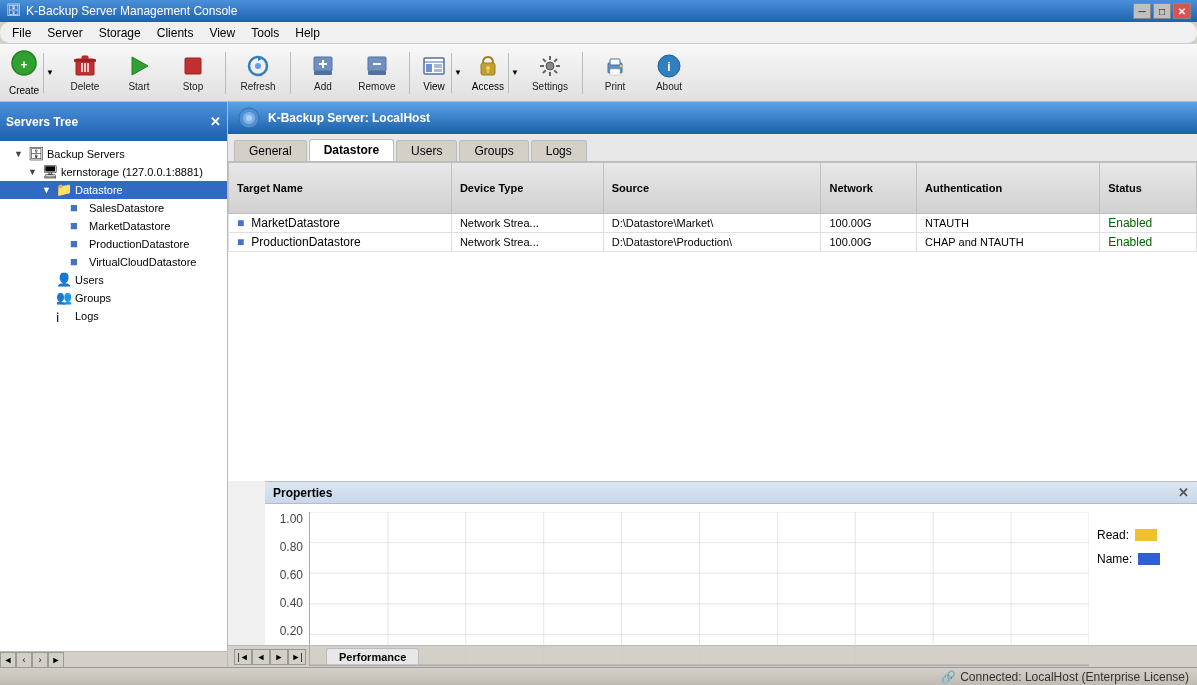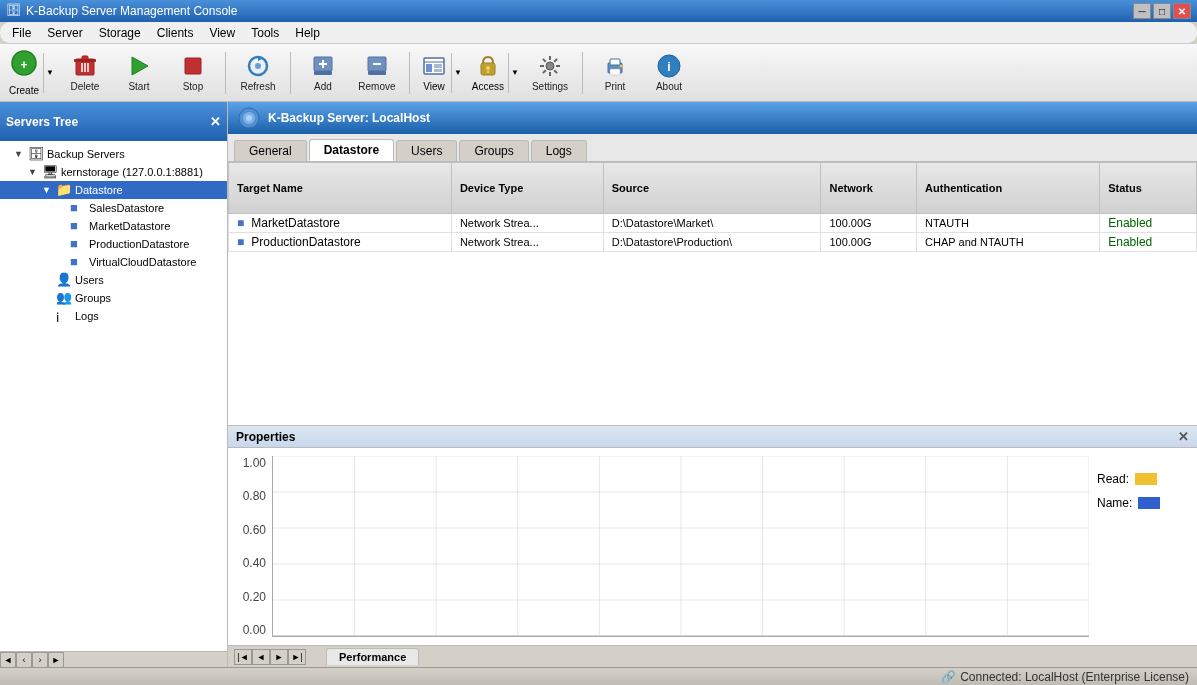--- a/index.html
+++ b/index.html
@@ -125,22 +125,22 @@
     }
     td { border: 1px solid #e0e0e0; padding: 2px 8px; font-size: 11px; white-space: nowrap; }
     tr.row-selected td { background: #316ac5; color: white; }
     tr.row-selected .row-icon { color: white; }
     .row-icon { color: #4472c4; margin-right: 4px; }
     .status-enabled { color: #006600; }
     .status-enabled-white { color: white; }
 
     
     .properties-panel {
-      height: 220px; background: white; border-top: 1px solid #bbb;
-      display: flex; flex-direction: column;
+      height: 164px; background: white; border-top: 1px solid #bbb;
+      display: flex; flex-direction: column; margin-left: 37px;
     }
     .properties-header {
       background: linear-gradient(to bottom, #dce6f0, #c8d8ec);
       padding: 3px 8px; font-size: 12px; font-weight: bold;
       border-bottom: 1px solid #bbb; display: flex; justify-content: space-between; align-items: center;
     }
     .properties-close { cursor: pointer; font-size: 13px; color: #555; }
     .chart-area { flex: 1; padding: 8px; display: flex; }
     .chart-left { display: flex; flex-direction: column; justify-content: space-between; padding-right: 6px; font-size: 10px; color: #444; width: 36px; text-align: right; }
     .chart-grid { flex: 1; position: relative; border-left: 1px solid #aaa; border-bottom: 1px solid #aaa; }

